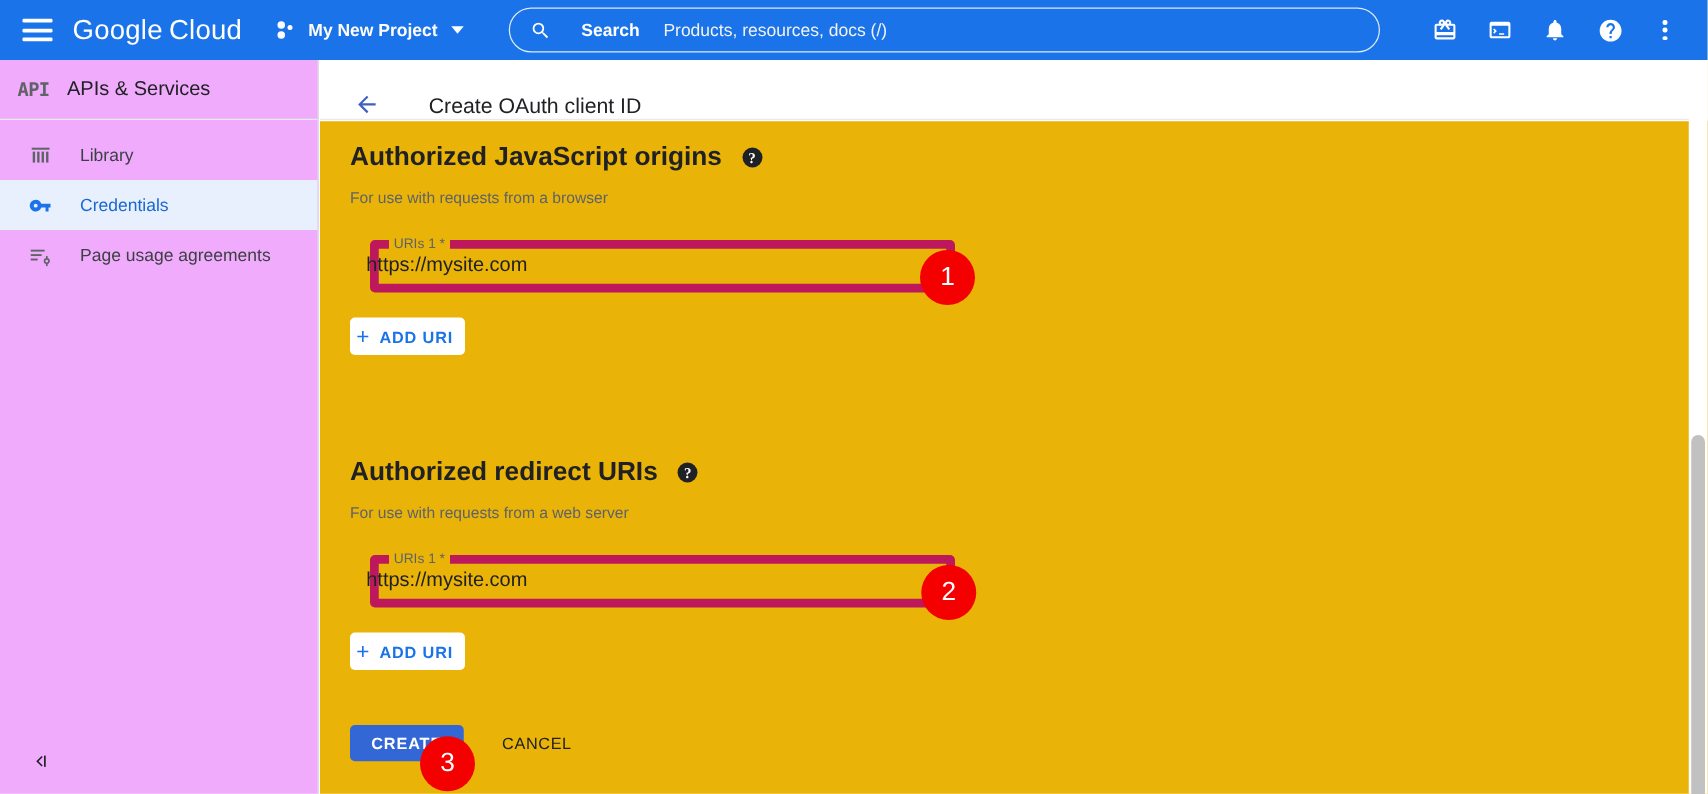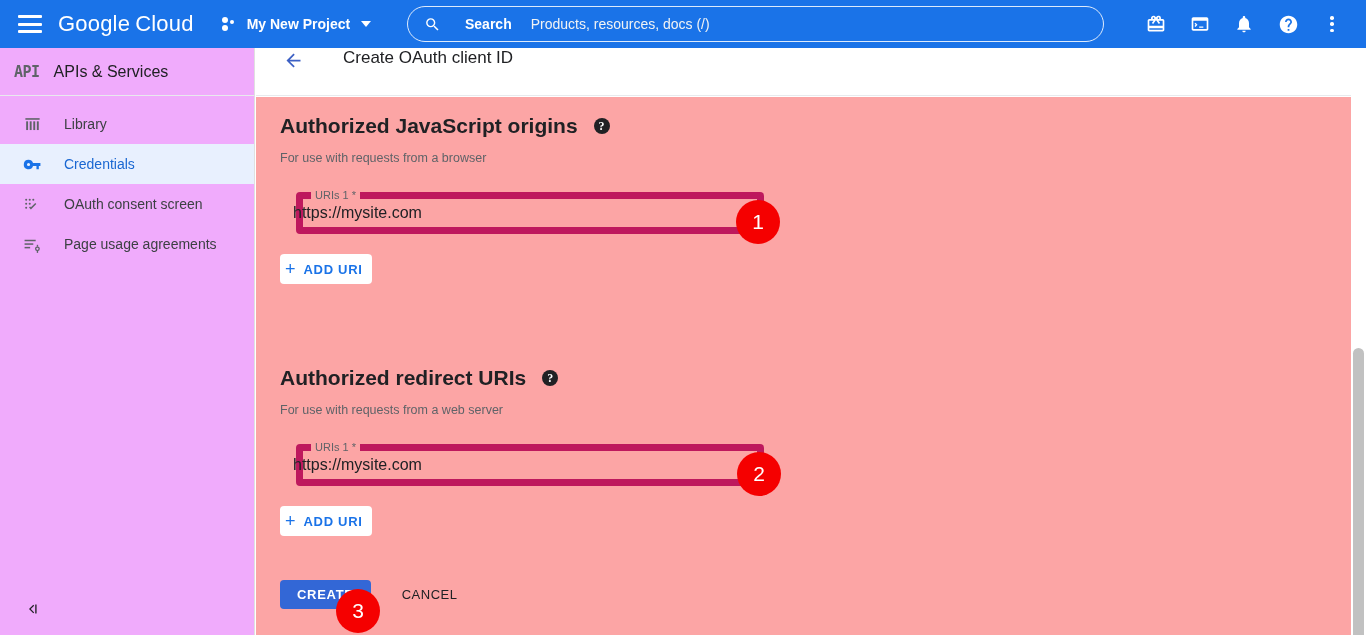--- a/index.html
+++ b/index.html
@@ -114,34 +114,34 @@
     display: flex; align-items: center; justify-content: center;
     cursor: pointer;
   }
 
   
   #page-head {
     position: absolute; left: 256px; top: 48px;
     width: 1110px; height: 48px;
     background: #fff;
     border-bottom: 1px solid #e8eaed;
-    display: flex; align-items: flex-start;
+    display: flex; align-items: flex-end;
   }
   #back-arrow {
     width: 24px; height: 24px; margin-left: 25px; margin-right: 38px;
     display: flex; align-items: center; justify-content: center;
     cursor: pointer; flex: none;
   }
   #page-title { font-size: 17px; color: #202124; }
 
   
   #content {
     position: absolute; left: 256px; top: 97px;
     width: 1110px; height: 538px;
-    background: #fca5a5;
+    background: #eab308;
     overflow: hidden;
   }
 
   .section-head {
     display: flex; align-items: center;
     font-size: 21px; color: #202124; font-weight: bold;
   }
   .help-icon {
     width: 16px; height: 16px; margin-left: 16px;
     border-radius: 50%; background: #202124;
@@ -340,36 +340,20 @@
 
     <div class="side-item active">
       <span class="si-icon">
         <svg width="19" height="19" viewBox="0 0 24 24">
             <path fill="#1a73e8" d="M12.65 10A6 6 0 0 0 7 6a6 6 0 1 0 5.65 8H17v4h3v-4h2v-4H12.65zM7 14a2 2 0 1 1 0-4 2 2 0 0 1 0 4z"></path>
           </svg>
       </span>
       <span class="si-label">Credentials</span>
     </div>
 
-    <div class="side-item">
-      <span class="si-icon">
-        <svg width="19" height="19" viewBox="0 0 24 24">
-          <g fill="#5f6368">
-            <circle cx="4" cy="6" r="1.3"></circle>
-              <circle cx="8.5" cy="6" r="1.3"></circle>
-              <circle cx="13" cy="6" r="1.3"></circle>
-            <circle cx="4" cy="11" r="1.3"></circle>
-              <circle cx="8.5" cy="11" r="1.3"></circle>
-            <circle cx="4" cy="16" r="1.3"></circle>
-          </g>
-          <path fill="#5f6368" d="M10 18.2 7.6 15.8l1.3-1.3 1.1 1.1 5.5-5.5 1.3 1.3L10 18.2z"></path>
-        </svg>
-      </span>
-      <span class="si-label">OAuth consent screen</span>
-    </div>
 
 
     <div class="side-item">
       <span class="si-icon">
         <svg width="19" height="19" viewBox="0 0 24 24">
           <rect fill="#5f6368" x="2" y="6" width="14" height="1.9"></rect>
           <rect fill="#5f6368" x="2" y="10.5" width="11" height="1.9"></rect>
           <rect fill="#5f6368" x="2" y="15" width="7" height="1.9"></rect>
           <path fill="#5f6368" d="M18.2 14.4a3.1 3.1 0 1 0 0 6.2 3.1 3.1 0 0 0 0-6.2zm0 4.5a1.4 1.4 0 1 1 0-2.8 1.4 1.4 0 0 1 0 2.8z"></path>
           <rect fill="#5f6368" x="17.4" y="12.4" width="1.7" height="2.4"></rect>

